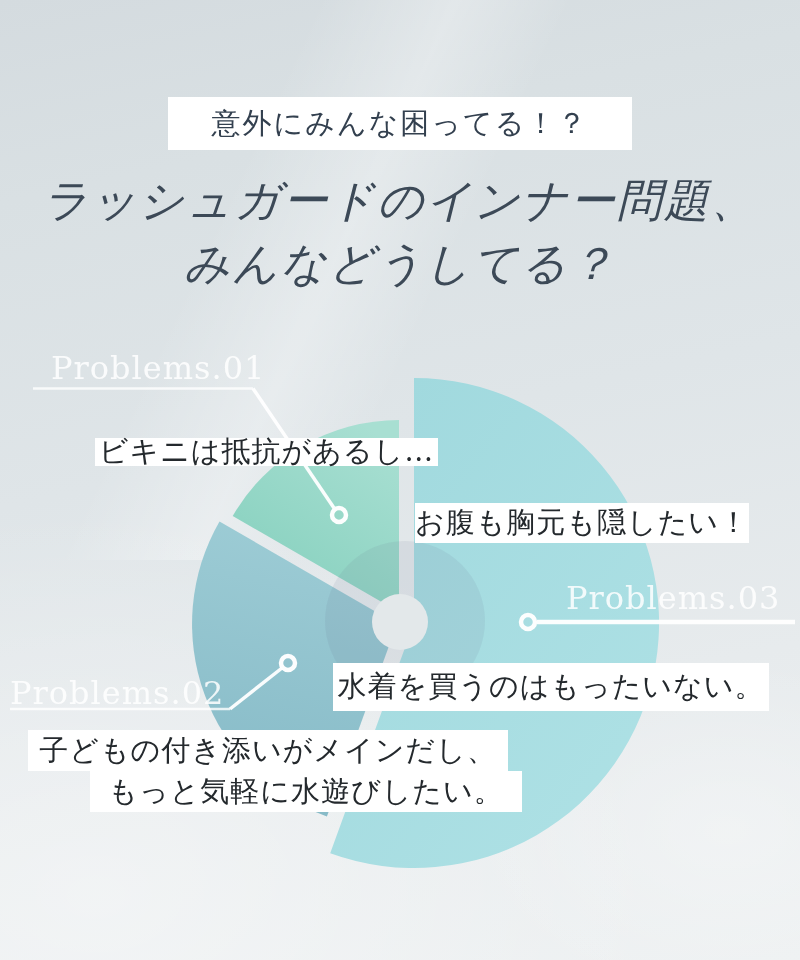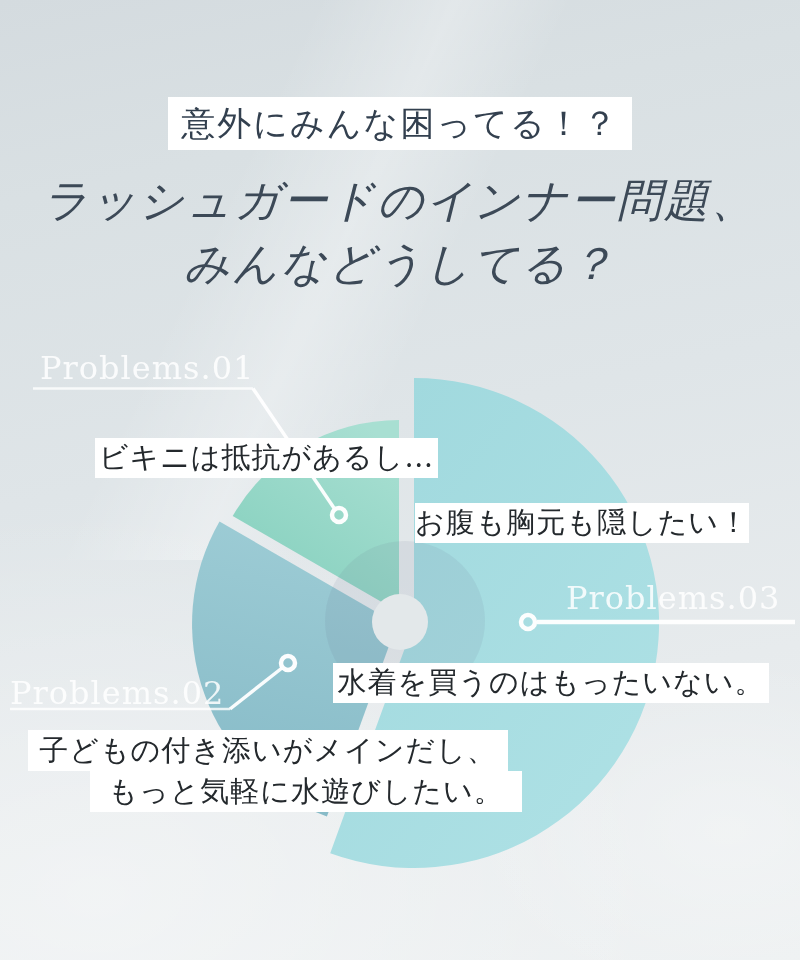--- a/index.html
+++ b/index.html
@@ -19,50 +19,50 @@
   .streak.s3{left:440px;top:640px;width:360px;height:320px;
     background:radial-gradient(ellipse at 80% 60%,rgba(255,255,255,0.30),rgba(255,255,255,0) 65%);}
 
   svg.chart{position:absolute;left:0;top:0;z-index:1;}
 
   .badge{
     position:absolute;z-index:3;
     left:168px;top:97px;width:464px;height:53px;
     background:#ffffff;
     display:flex;align-items:center;justify-content:center;
-    font-size:34px;letter-spacing:2px;color:#33404f;
+    font-size:29px;letter-spacing:2px;color:#33404f;
   }
   .heading{
     position:absolute;z-index:3;
     left:0;top:169px;width:800px;
     text-align:center;
     font-size:45px;line-height:63px;letter-spacing:2px;
     color:#3c4957;
     font-style:italic;
   }
   .problem-label{
     position:absolute;z-index:2;
     font-size:32px;letter-spacing:1px;
     color:rgba(255,255,255,0.85);
     white-space:nowrap;
   }
-  .problem-label.p1{left:40px;top:349px;text-align:center;}
+  .problem-label.p1{left:51px;top:349px;text-align:center;}
   .problem-label.p2{left:10px;top:674px;}
   .problem-label.p3{left:566px;top:579px;}
 
   .callout{
     position:absolute;z-index:4;
     background:#ffffff;
     display:flex;align-items:center;justify-content:center;
     font-size:29px;letter-spacing:1px;color:#24292d;
     white-space:nowrap;
   }
-  .callout.c1 {left:95px; top:438px;width:343px;height:40px;}
+  .callout.c1 {left:95px; top:438px;width:343px;height:28px;}
   .callout.c3a{left:415px;top:503px;width:334px;height:40px;}
-  .callout.c3b{left:333px;top:663px;width:436px;height:40px;font-family:Liberation Mono, monospace;}
+  .callout.c3b{left:333px;top:663px;width:436px;height:48px;font-family:Liberation Mono, monospace;}
   .callout.c2a{left:28px; top:730px;width:480px;height:41px;}
   .callout.c2b{left:90px; top:771px;width:432px;height:41px;}
 </style>
 </head>
 <body>
 
 <div class="stage">
 
   <div class="streak s1"></div>
   <div class="streak s2"></div>

